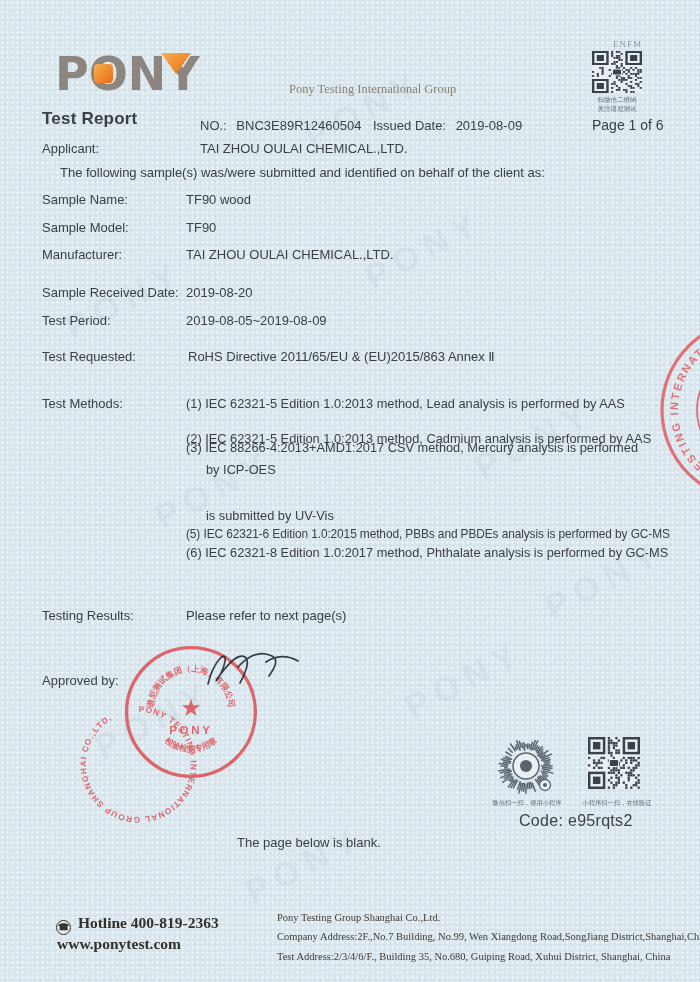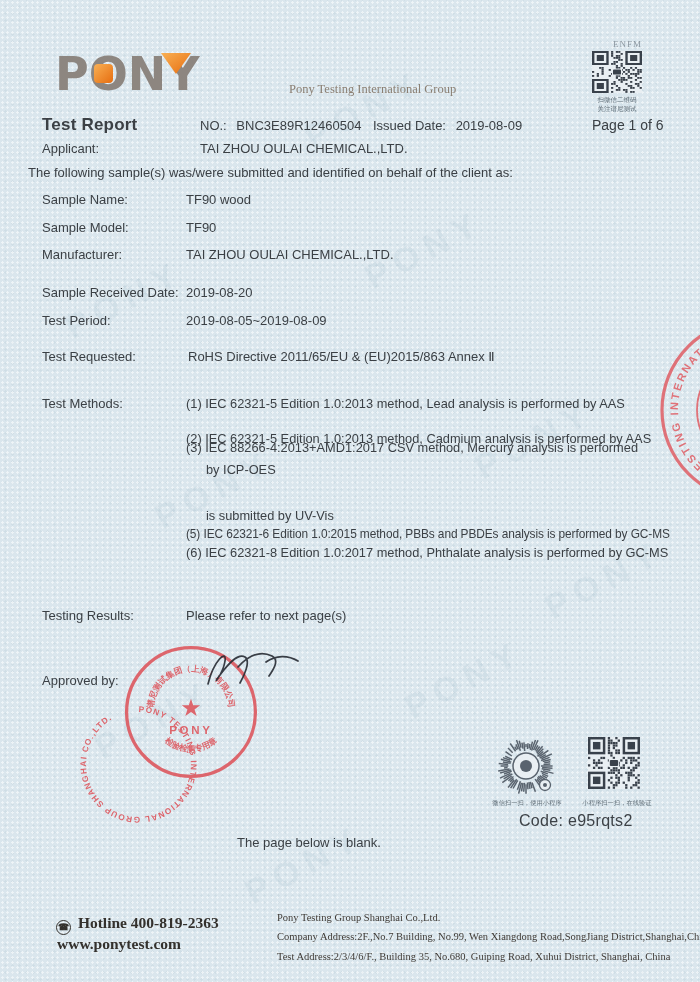--- a/index.html
+++ b/index.html
@@ -177,34 +177,34 @@
           <rect x="0" y="33.333333333333336" width="16.666666666666668" height="16.666666666666668"></rect>
           <rect fill="#e9eff3" x="2.380952380952381" y="35.714285714285715" width="11.904761904761905" height="11.904761904761905"></rect>
           <rect x="4.761904761904762" y="38.095238095238095" width="7.142857142857142" height="7.142857142857142"></rect>
           <rect fill="#e9eff3" x="20" y="21" width="10" height="8"></rect>
           <rect x="21" y="22" width="8" height="6" rx="1"></rect>
         </g>
       </svg></div>
   <div class="qrcap" style="left:589px;top:96px">扫微信二维码</div>
   <div class="qrcap" style="left:589px;top:105px">关注谱尼测试</div>
 
-  <div class="t title" style="left:42px;top:114px">Test Report</div>
+  <div class="t title" style="left:42px;top:108px">Test Report</div>
   <div class="t" style="left:200px;top:118px">
     <span>NO.:</span>
     <span style="margin-left:6px">BNC3E89R12460504</span>
   </div>
   <div class="t" style="left:373px;top:118px">
     <span>Issued Date:</span>
     <span style="margin-left:6px">2019-08-09</span>
   </div>
   <div class="t pagelab" style="left:592px;top:117px">Page 1 of 6</div>
 
   <div class="t" style="left:42px;top:141px">Applicant:</div>
   <div class="t" style="left:200px;top:141px">TAI ZHOU OULAI CHEMICAL.,LTD.</div>
-  <div class="t" style="left:28px;top:165px">The following sample(s) was/were submitted and identified on behalf of the client as:</div>
+  <div class="t" style="left:60px;top:165px">The following sample(s) was/were submitted and identified on behalf of the client as:</div>
 
   <div class="t" style="left:42px;top:192px">Sample Name:</div>
   <div class="t" style="left:186px;top:192px">TF90 wood</div>
 
   <div class="t" style="left:42px;top:220px">Sample Model:</div>
   <div class="t" style="left:186px;top:220px">TF90</div>
 
   <div class="t" style="left:42px;top:247px">Manufacturer:</div>
   <div class="t" style="left:186px;top:247px">TAI ZHOU OULAI CHEMICAL.,LTD.</div>
 

